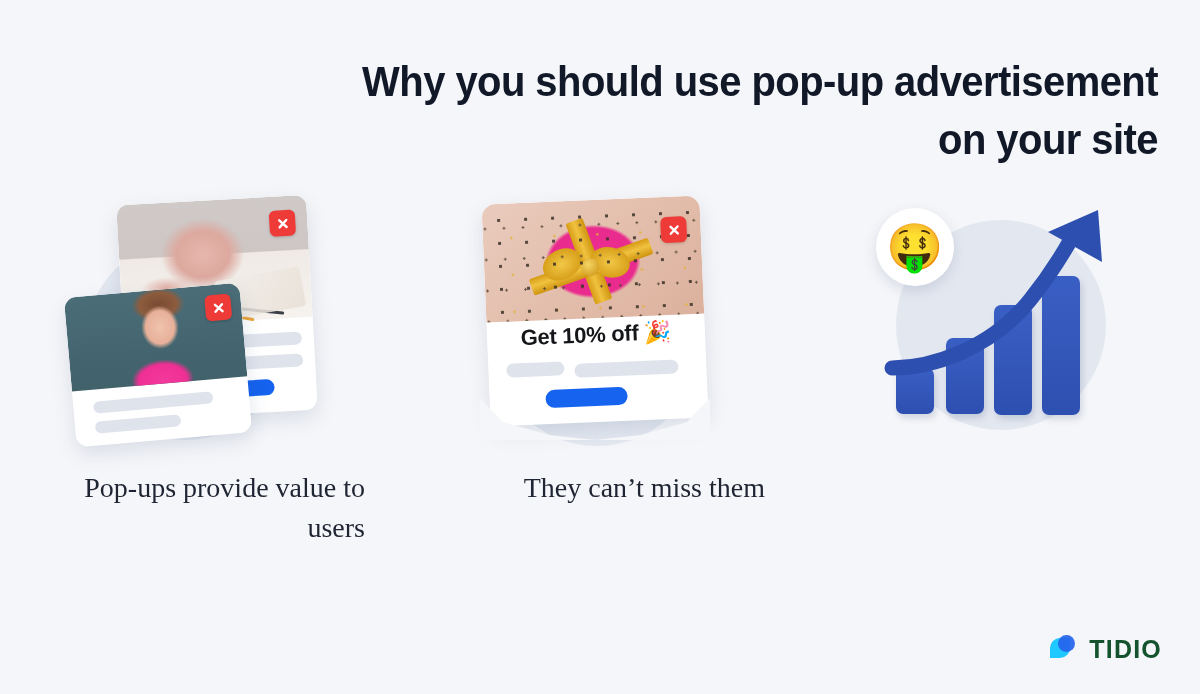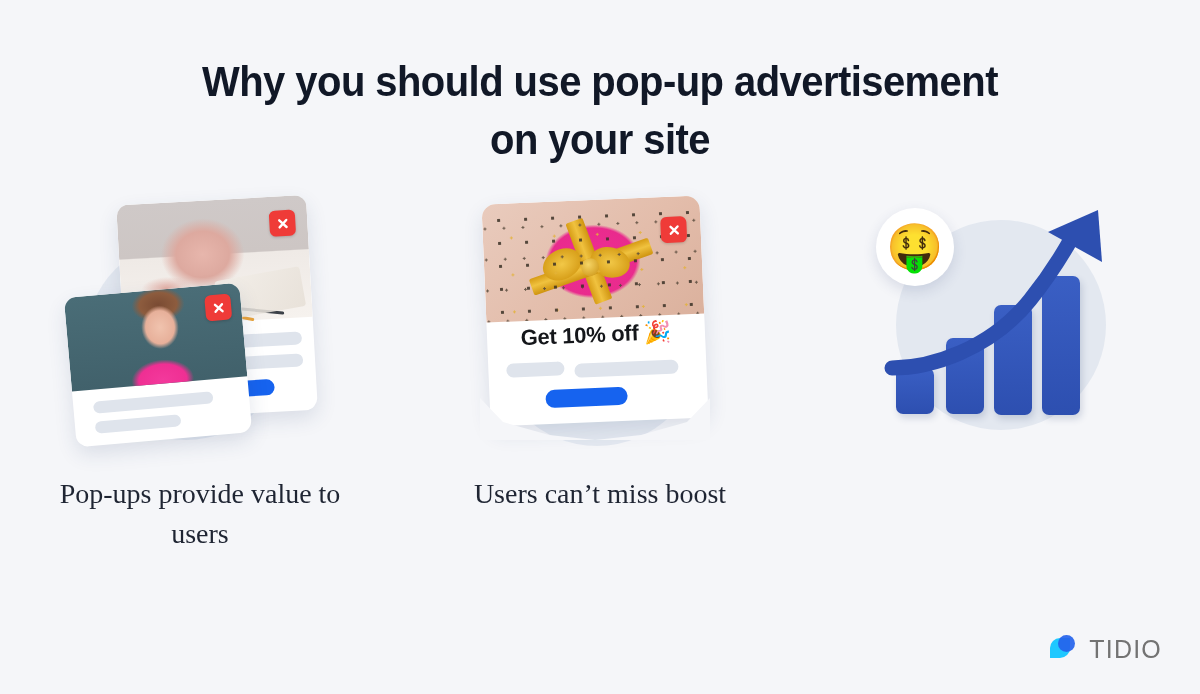--- a/index.html
+++ b/index.html
@@ -14,21 +14,21 @@
     overflow: hidden;
     position: relative;
   }
 
   
   .title-wrap {
     position: absolute;
     top: 52px;
     left: 0;
     width: 1200px;
-    text-align: center;
+    text-align: right;
   }
   .title {
     font-family: "Liberation Sans", sans-serif;
     font-weight: bold;
     font-size: 43px;
     line-height: 1.35;
     letter-spacing: -0.6px;
     color: #111827;
     transform: scaleX(0.93);
     margin: 0;
@@ -48,26 +48,26 @@
     display: flex;
     flex-direction: column;
     align-items: center;
   }
   .art {
     position: relative;
     width: 260px;
     height: 262px;
   }
   .caption {
-    margin-top: 22px;
+    margin-top: 16px;
     font-family: "Liberation Serif", serif;
     font-size: 28px;
     line-height: 1.42;
     color: #1f2533;
-    text-align: center;
+    text-align: right;
     width: 330px;
   }
 
   
   .circle-bg {
     position: absolute;
     border-radius: 50%;
     background: #e3e8f0;
   }
   .close-btn {
@@ -256,24 +256,24 @@
     position: absolute;
     right: 38px;
     bottom: 28px;
     display: flex;
     align-items: center;
     gap: 11px;
   }
   .logo-mark { position: relative; width: 34px; height: 34px; }
   .logo-text {
     font-family: "Liberation Sans", sans-serif;
-    font-weight: normal;
+    font-weight: bold;
     font-size: 25px;
     letter-spacing: 1.2px;
-    color: #737373;
+    color: #14532d;
   }
 </style>
 </head>
 <body>
 
 <div class="title-wrap">
   <h1 class="title">
     <span class="line">Why you should use pop-up advertisement</span>
     <span class="line">on your site</span>
   </h1>
@@ -332,21 +332,21 @@
             <path d="M3 3 L10 10 M10 3 L3 10" stroke="#ffffff" stroke-width="2.4" stroke-linecap="round"></path>
           </svg>
         </div>
         <div class="c2-headline">Get 10% off 🎉</div>
         <div class="ph-bar ph-a"></div>
         <div class="ph-bar ph-b"></div>
         <div class="cta"></div>
       </div>
       <div class="c2-mask"></div>
     </div>
-    <div class="caption">Users can’t miss boost</div>
+    <div class="caption">They can’t miss them</div>
   </div>
 
   <div class="column">
     <div class="art">
       <div class="circle-bg c3-circle"></div>
 
       <div class="bar bar1"></div>
       <div class="bar bar2"></div>
       <div class="bar bar3"></div>
       <div class="bar bar4"></div>

